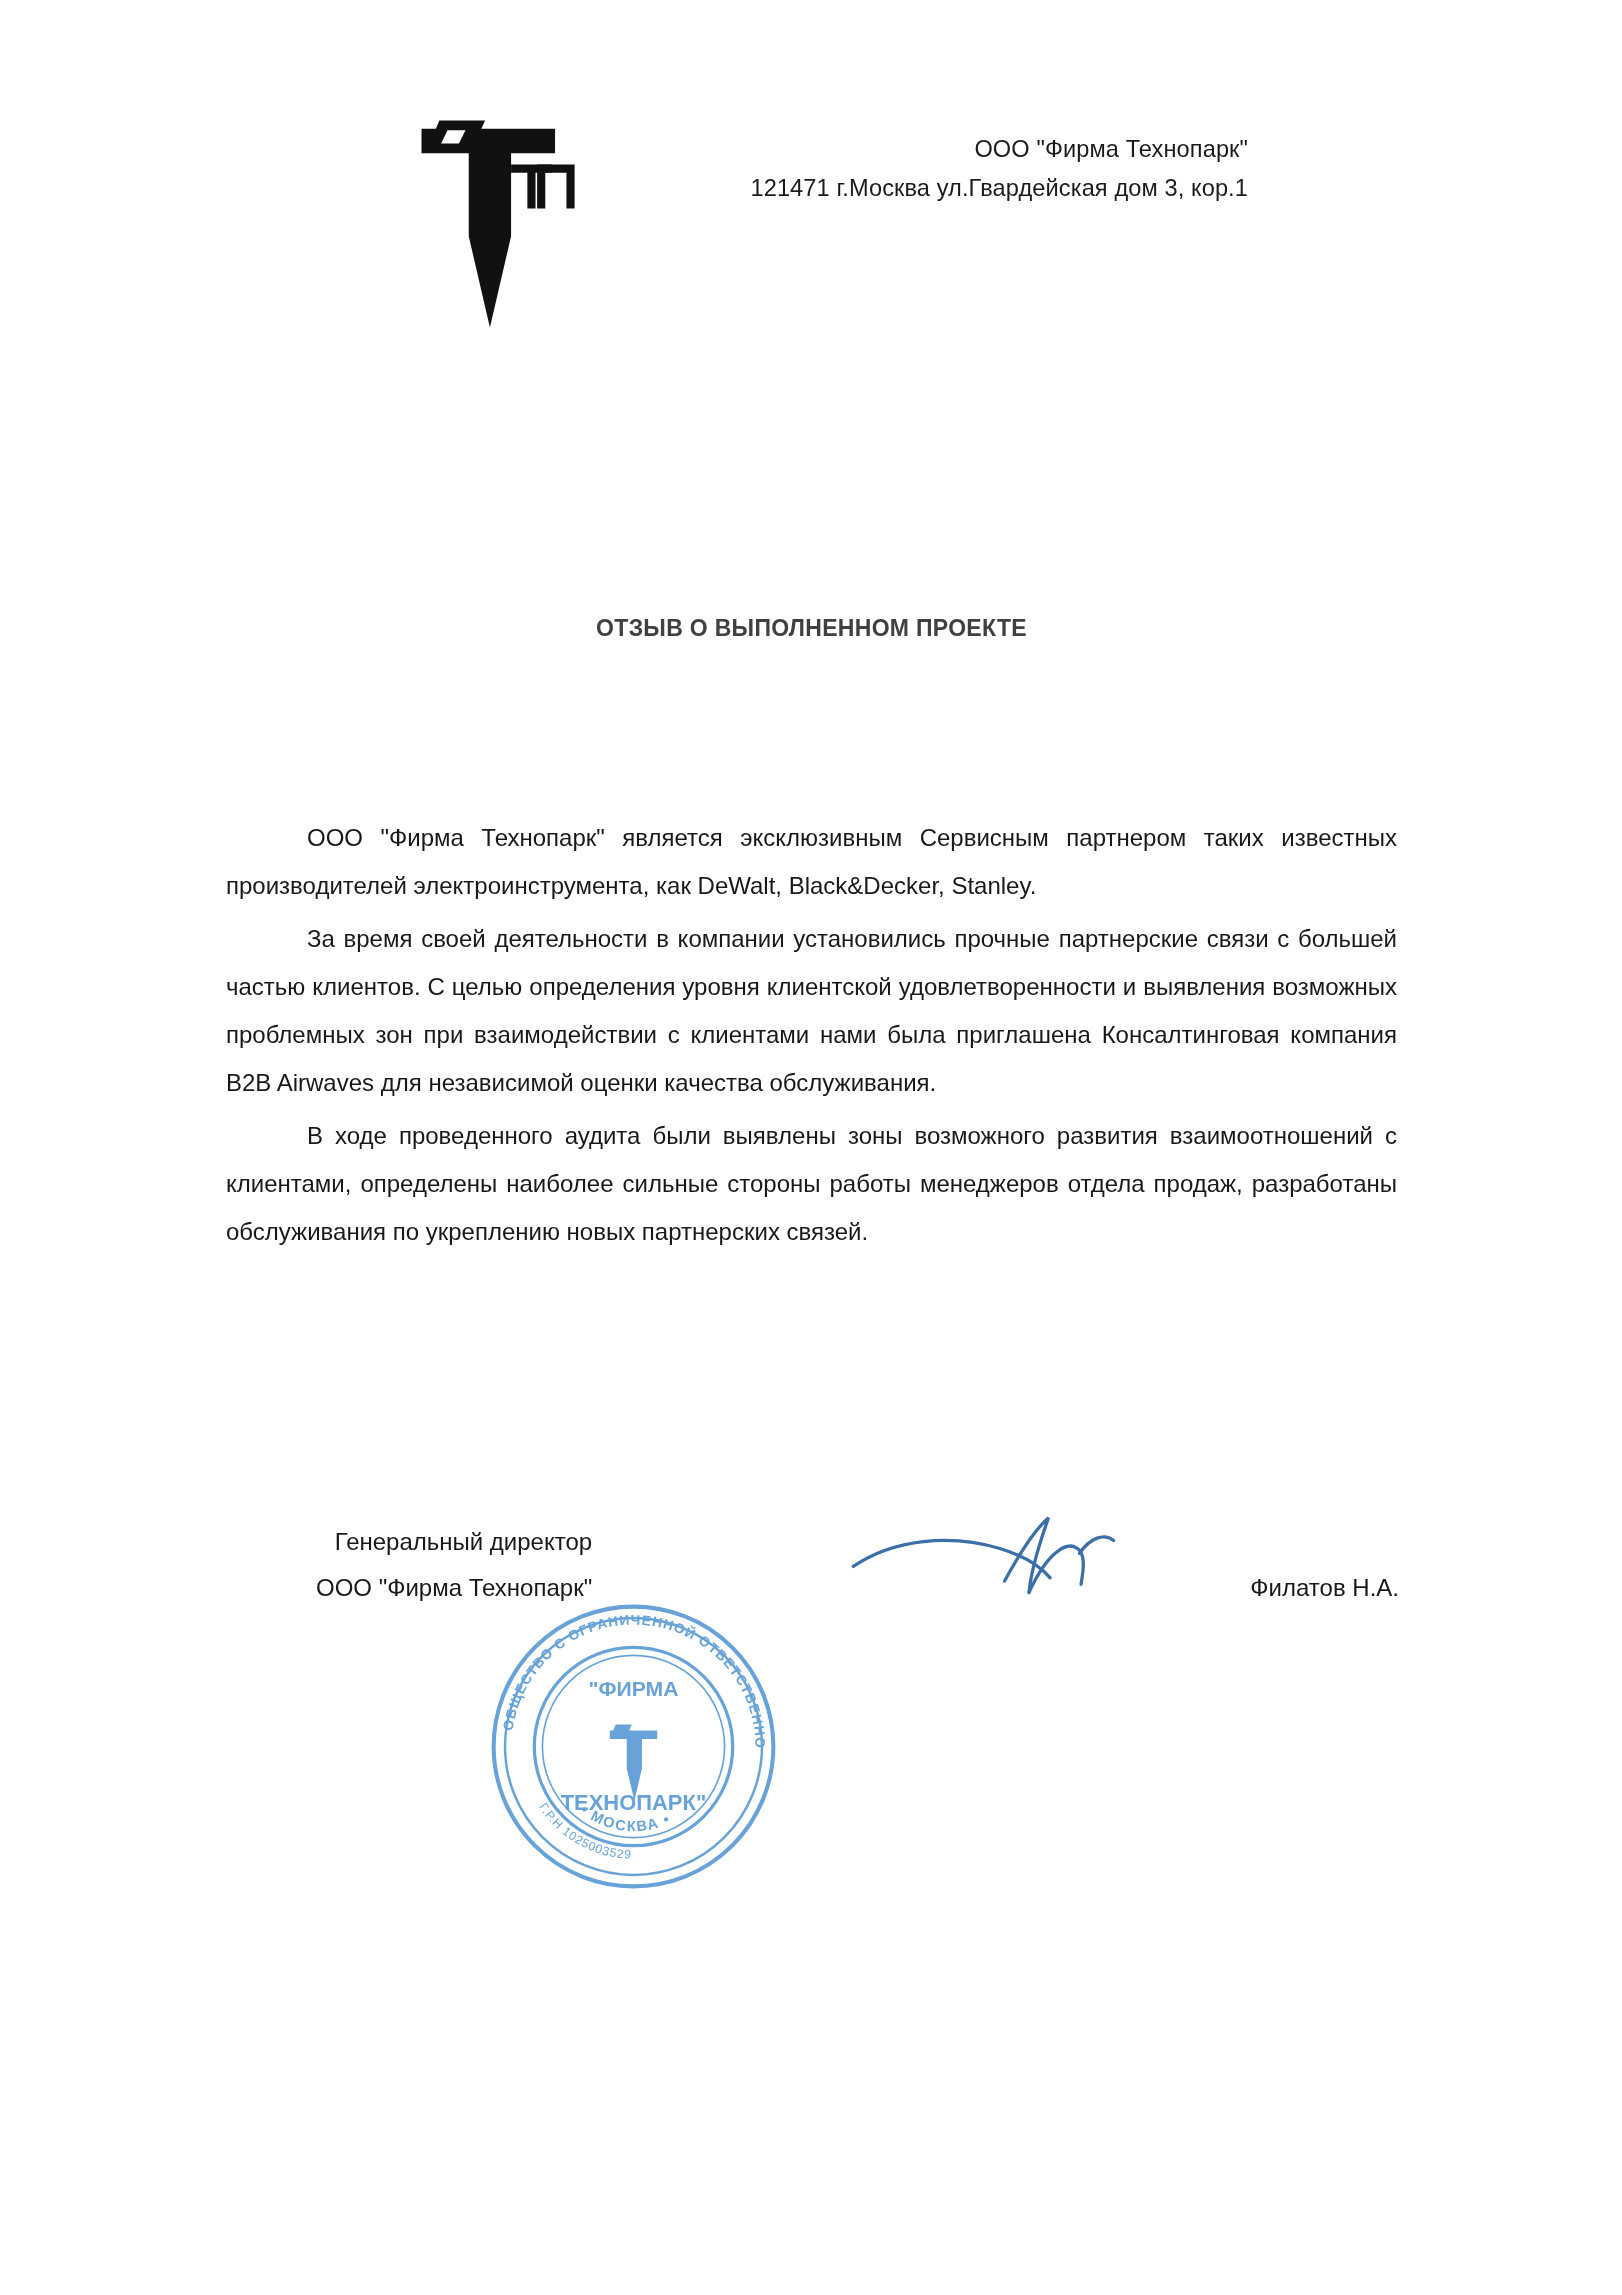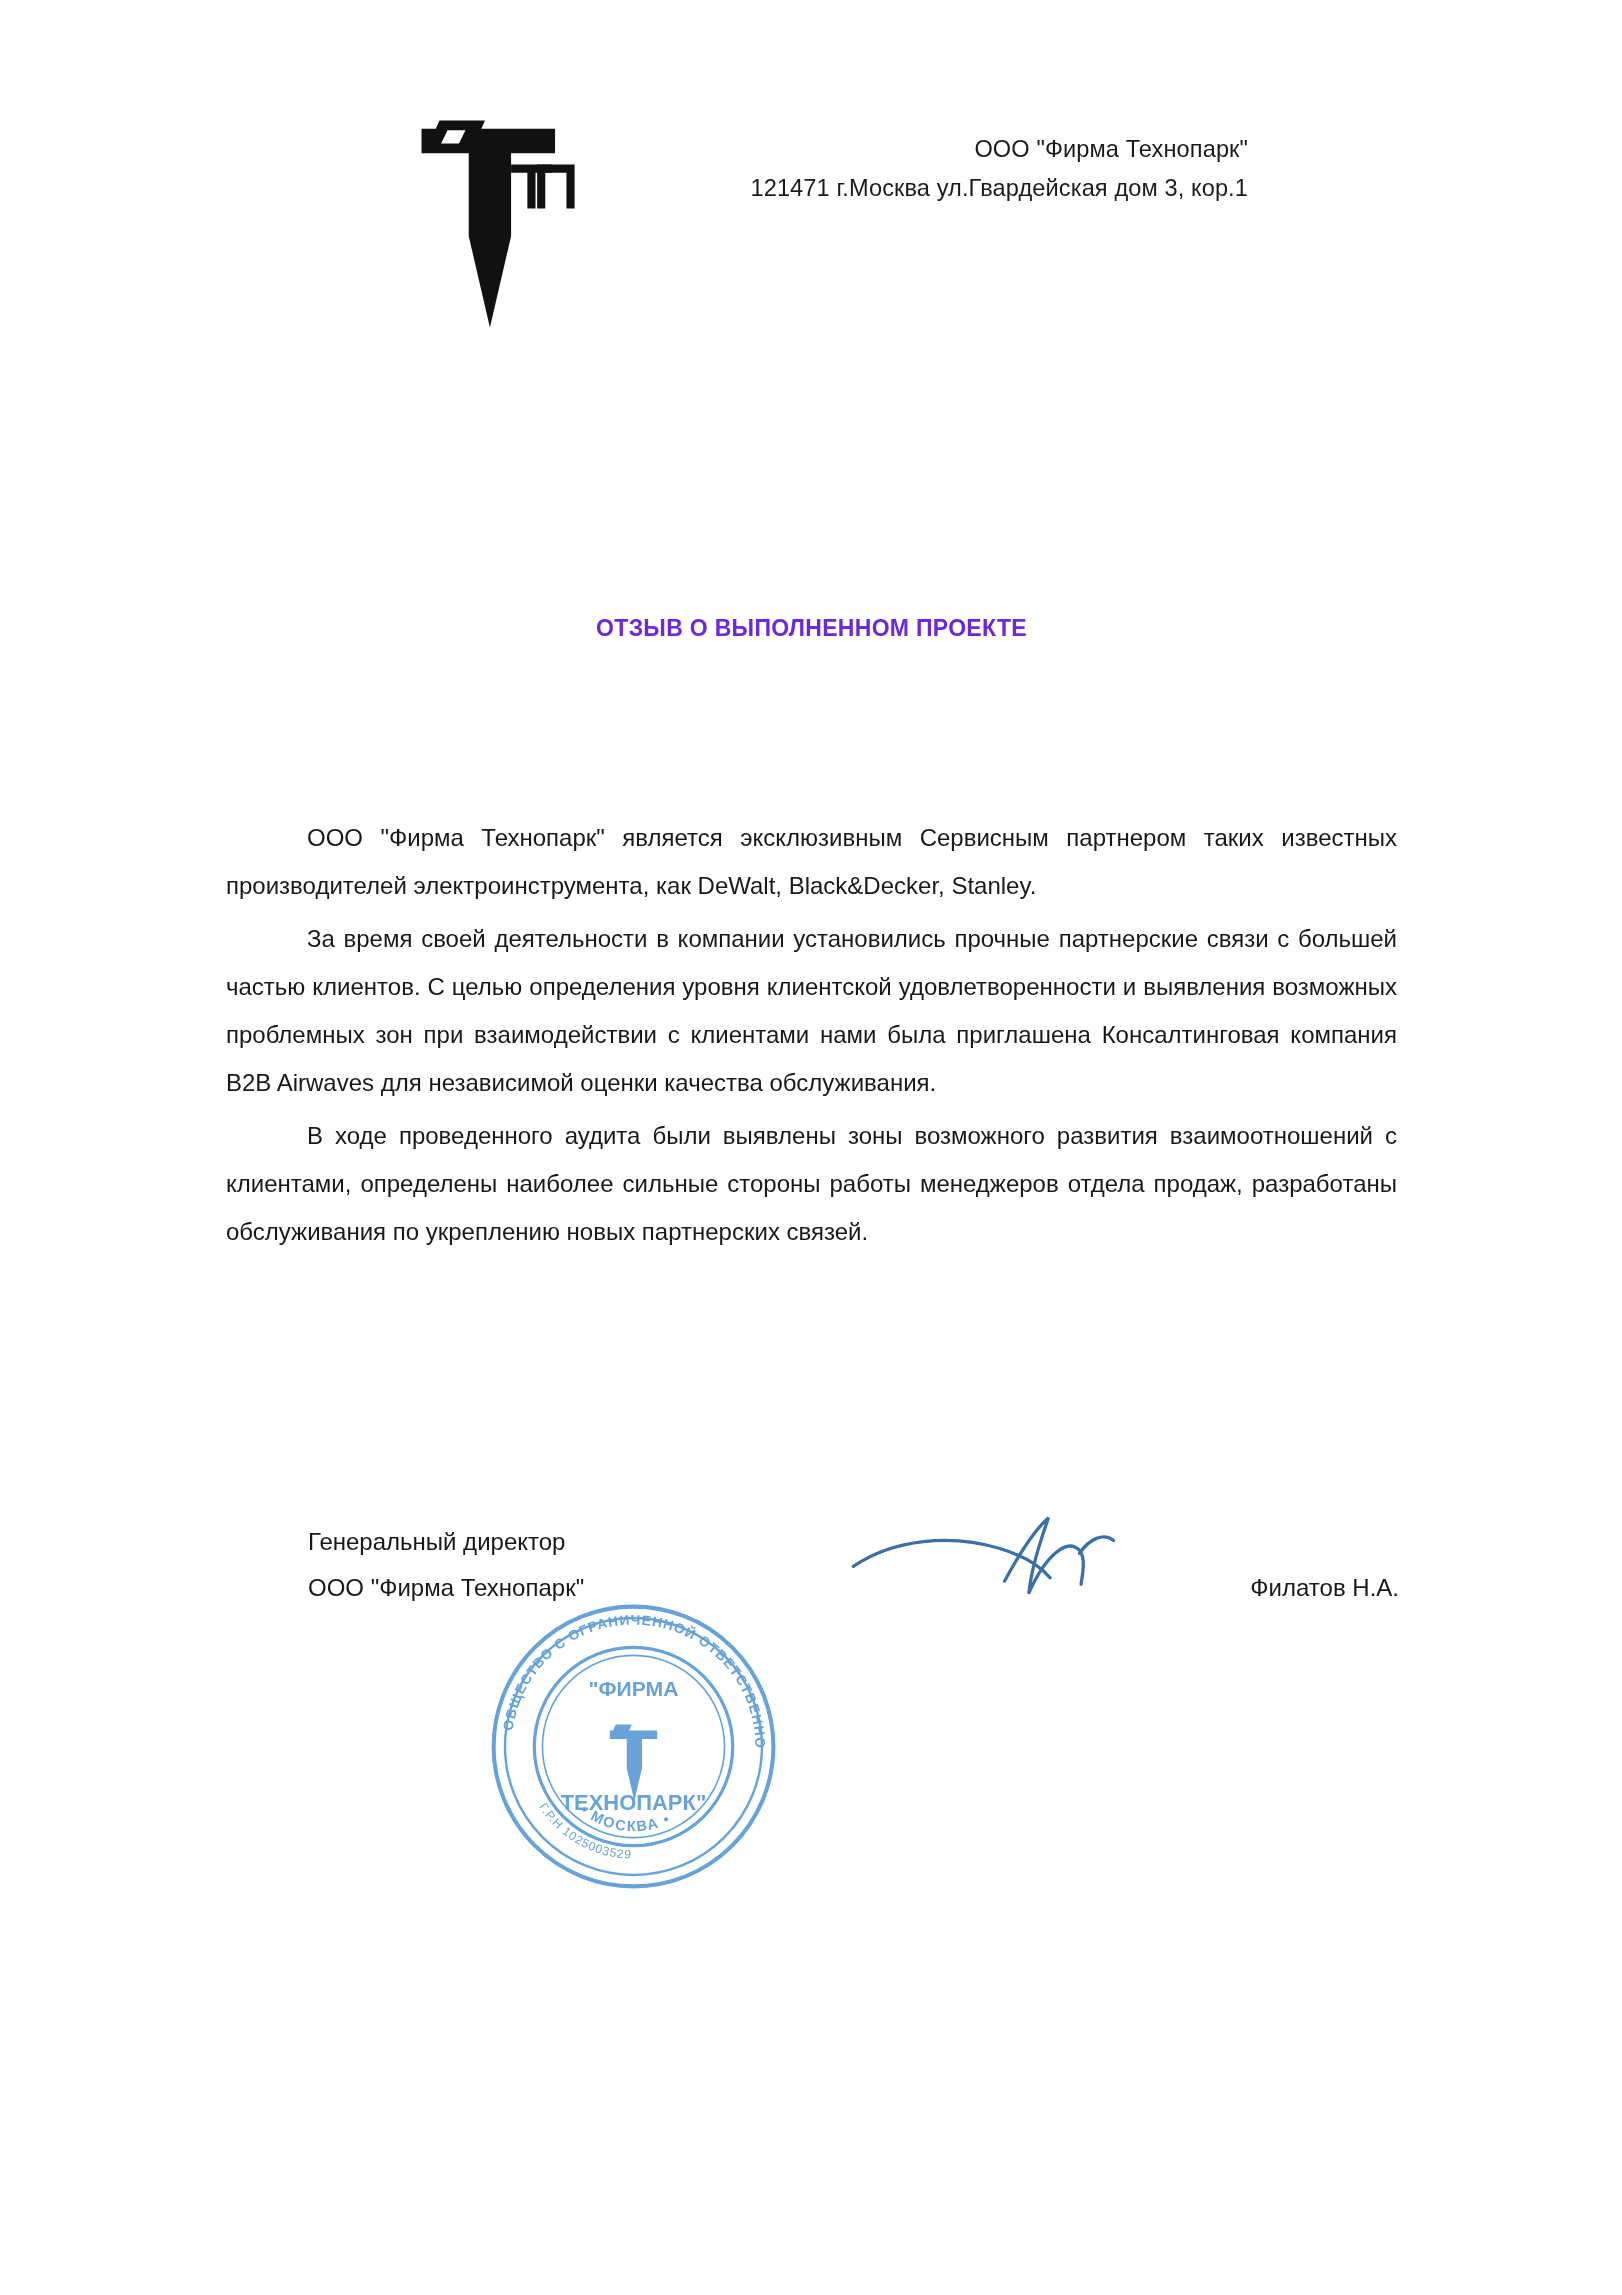--- a/index.html
+++ b/index.html
@@ -52,21 +52,21 @@
   
   .doc-title {
     position: absolute;
     top: 615px;
     left: 0;
     width: 100%;
     text-align: center;
     font-size: 23px;
     font-weight: bold;
     letter-spacing: 0.3px;
-    color: #6d28d9;
+    color: #404040;
   }
 
   
   .body-text {
     position: absolute;
     top: 814px;
     left: 226px;
     width: 1171px;
     font-size: 24px;
     line-height: 2.0;
@@ -87,23 +87,24 @@
     position: absolute;
     top: 1519px;
     left: 308px;
     width: 1091px;
     font-size: 24px;
     line-height: 1.9;
     color: #191919;
   }
   .sig-left {
     position: absolute;
-    left: 0;
+    left: 8px;
     top: 0;
     white-space: nowrap;
+    text-align: right;
   }
   .sig-name {
     position: absolute;
     right: 0;
     top: 46px;
     white-space: nowrap;
     text-align: right;
   }
   .sig-scribble {
     position: absolute;

